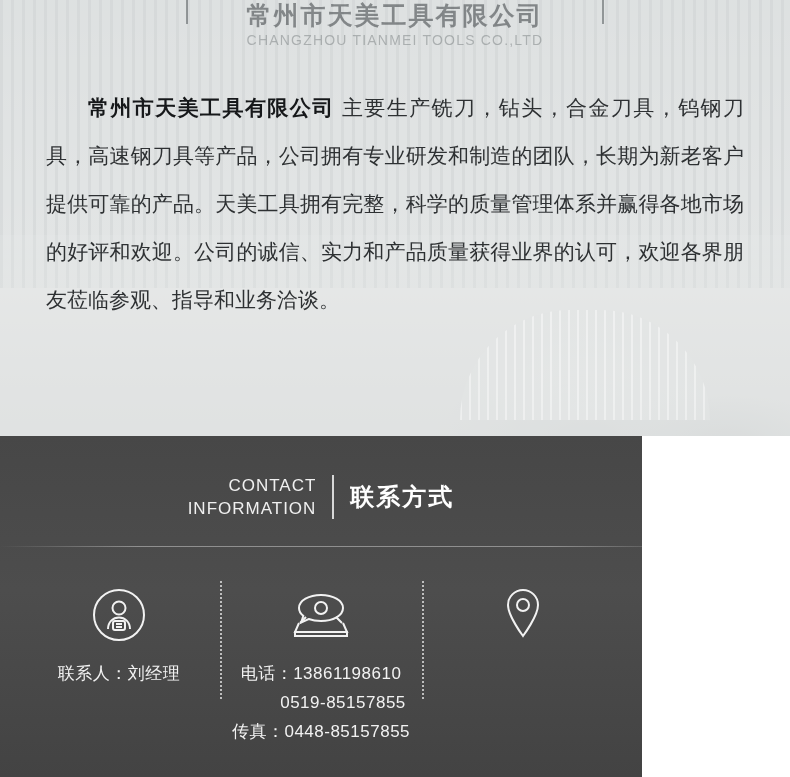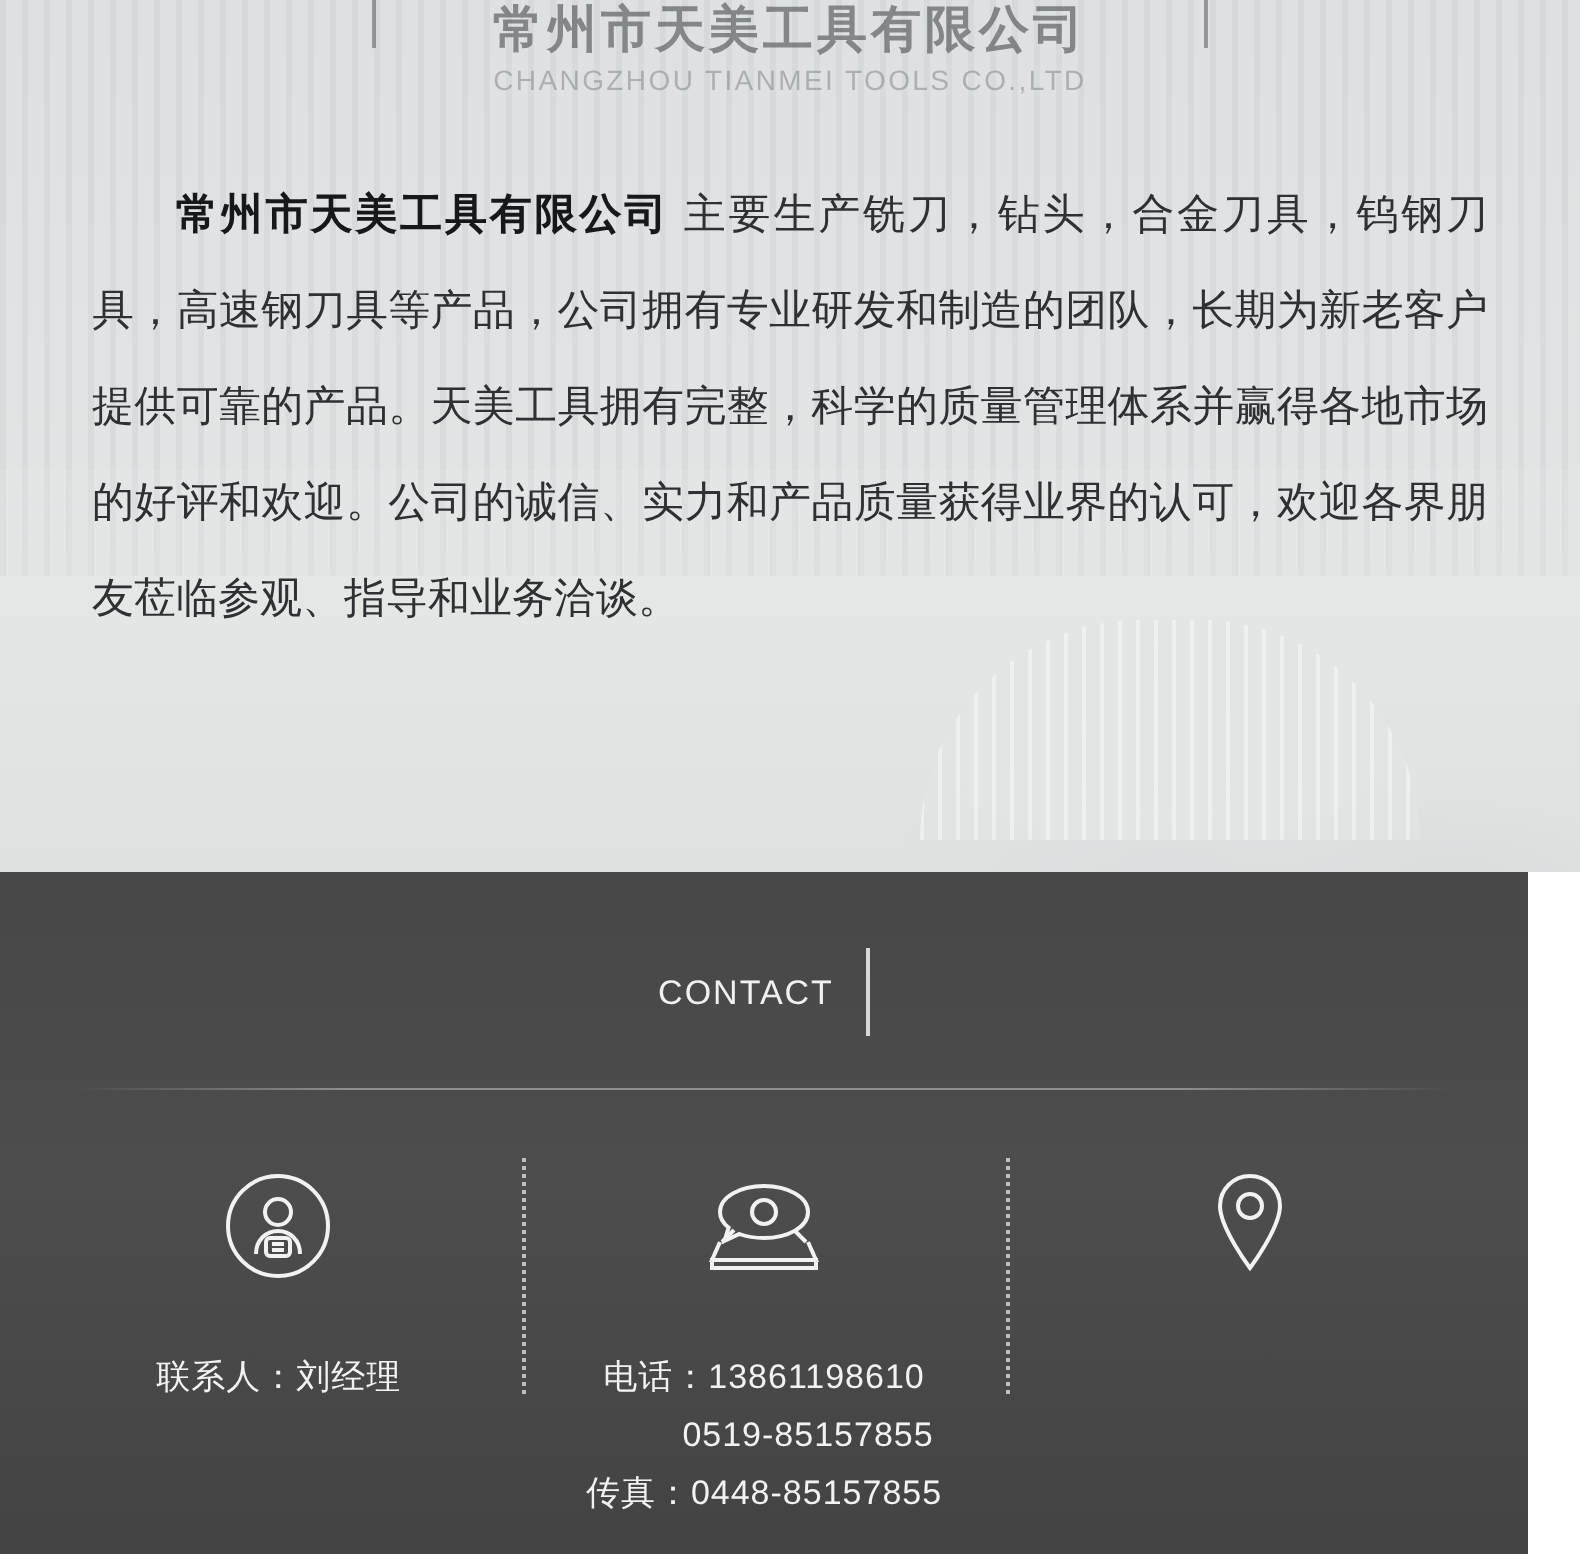--- a/index.html
+++ b/index.html
@@ -117,21 +117,21 @@
     text-indent: 42px;
   }
   .intro b {
     font-weight: bold;
     color: #16181a;
   }
 
   
   .contact {
     position: relative;
-    width: 764px;
+    width: 642px;
     height: 341px;
     background: #4a4a4a;
     color: #ffffff;
     overflow: hidden;
   }
   .contact::before {
     content: "";
     position: absolute;
     inset: 0;
     background: linear-gradient(to bottom, #474747 0%, #4d4d4d 45%, #434343 100%);
@@ -191,21 +191,21 @@
     height: 118px;
     border-left: 2px dotted rgba(230,230,230,0.75);
   }
   .icon-wrap {
     height: 60px;
     display: flex;
     align-items: center;
     justify-content: center;
   }
   .ccol-lines {
-    margin-top: 31px;
+    margin-top: 14px;
     font-size: 17px;
     line-height: 29px;
     color: #f2f2f2;
     letter-spacing: 0.5px;
   }
   .ccol-lines .ln { white-space: nowrap; }
   .ccol-lines .ln.indent { padding-left: 44px; }
   svg { display: block; }
 </style>
 </head>
@@ -227,22 +227,24 @@
     <p class="intro"><b>常州市天美工具有限公司</b><span> 主要生产铣刀，钻头，合金刀具，钨钢刀具，高速钢刀具等产品，公司拥有专业研发和制造的团队，长期为新老客户提供可靠的产品。天美工具拥有完整，科学的质量管理体系并赢得各地市场的好评和欢迎。公司的诚信、实力和产品质量获得业界的认可，欢迎各界朋友莅临参观、指导和业务洽谈。</span></p>
   </div>
 </section>
 
 <section class="contact">
   <div class="contact-inner">
 
     <div class="contact-title">
       <div class="contact-title-en">
         <div>CONTACT</div>
+        <div>INFORMATION</div>
       </div>
       <div class="title-divider"></div>
+      <div class="contact-title-cn">联系方式</div>
     </div>
 
     <div class="title-rule"></div>
 
     <div class="contact-cols">
 
       <div class="ccol">
         <div class="icon-wrap">
           <svg width="56" height="56" viewBox="0 0 56 56" fill="none" stroke="#f2f2f2" stroke-width="2">
             <circle cx="28" cy="28" r="25"></circle>

